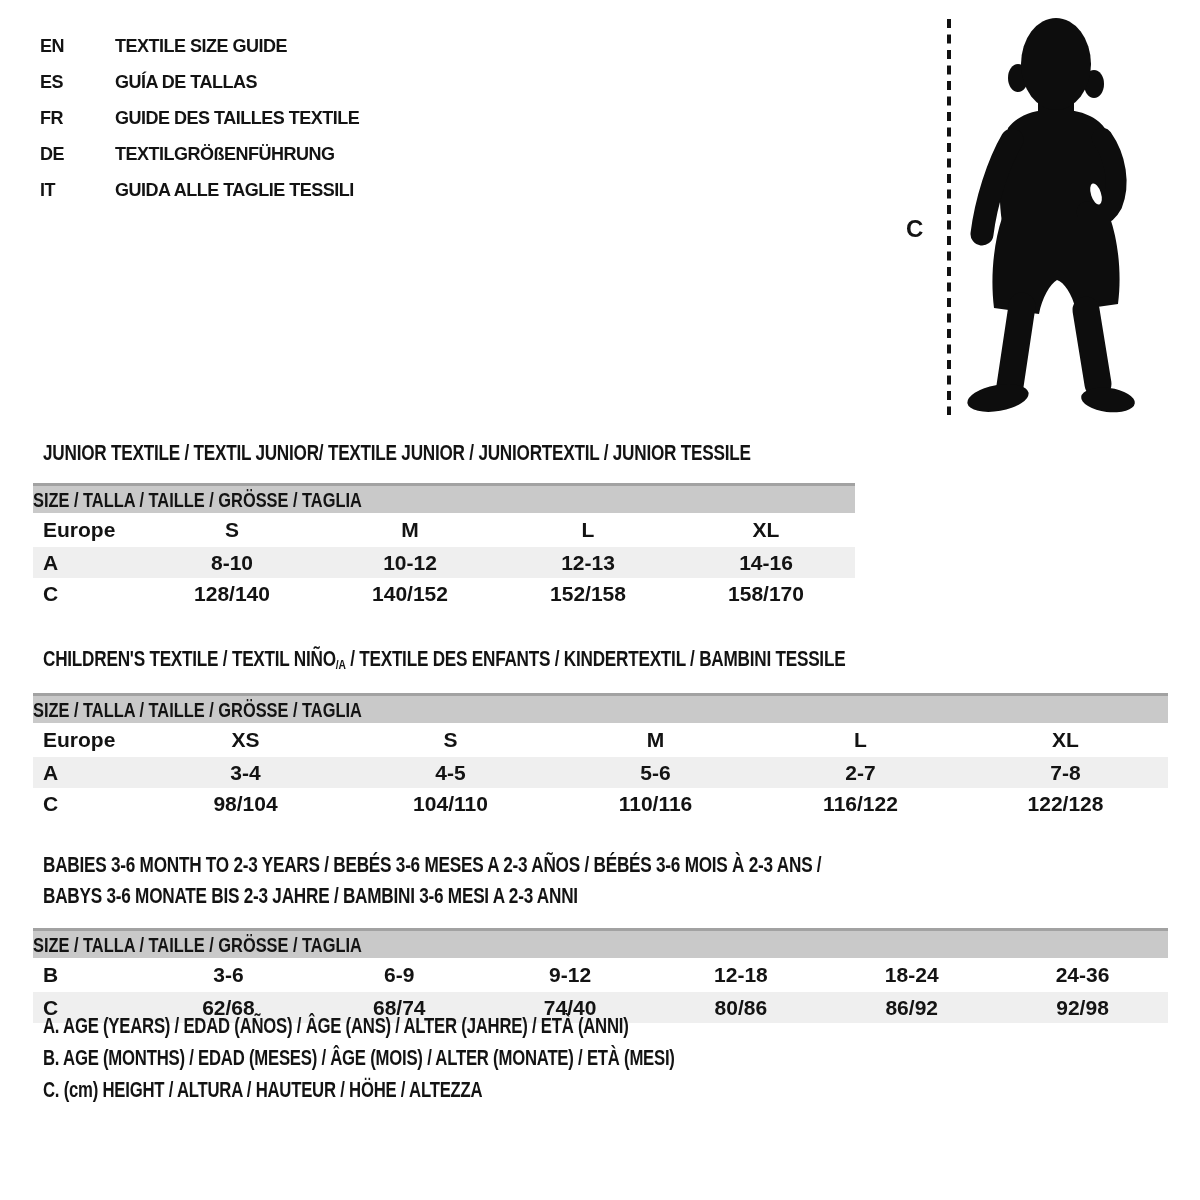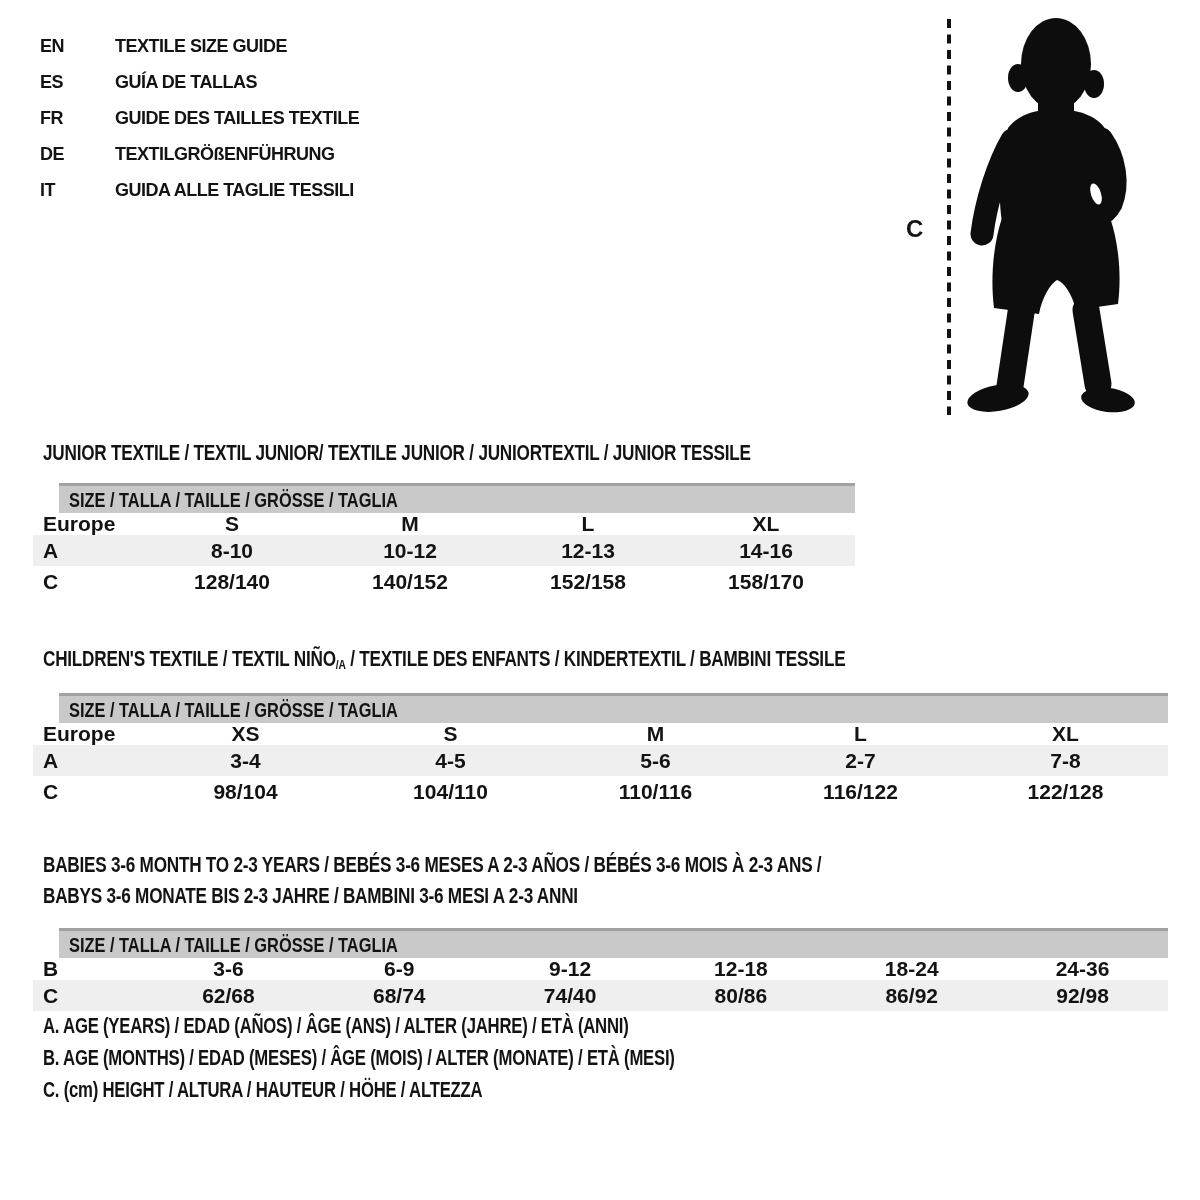--- a/index.html
+++ b/index.html
@@ -20,25 +20,25 @@
   .sec-title{
     position:absolute;font-size:22px;font-weight:700;white-space:nowrap;
     transform:scaleX(.78);transform-origin:0 0;letter-spacing:-0.3px;line-height:31px;
   }
   .sec-title .sub{font-size:.6em;vertical-align:-0.25em;}
   
   .tbl{position:absolute;}
   .band{
     height:30px;box-sizing:border-box;background:var(--band,#c9c9c9);
     border-top:3px solid var(--band-edge,#a2a2a2);
-    display:flex;align-items:center;padding-left:10px;margin-left:26px;
+    display:flex;align-items:center;padding-left:0;
   }
   .band-label{font-size:21px;font-weight:700;white-space:nowrap;transform:scaleX(.78);transform-origin:0 50%;}
   .t-row{display:flex;align-items:center;height:31px;font-size:21px;font-weight:700;}
-  .t-row.first{height:22px;}
+  .t-row.first{height:34px;}
   .t-row.shade{background:var(--row-shade,#efefef);}
   .t-label{flex:0 0 110px;width:110px;box-sizing:border-box;padding-left:10px;}
   .t-cell{flex:1;text-align:center;}
   
   .legend{position:absolute;}
   .legend-item{
     height:32px;line-height:32px;font-size:22px;font-weight:700;white-space:nowrap;
     transform:scaleX(.76);transform-origin:0 50%;letter-spacing:-0.3px;
   }
 </style>

